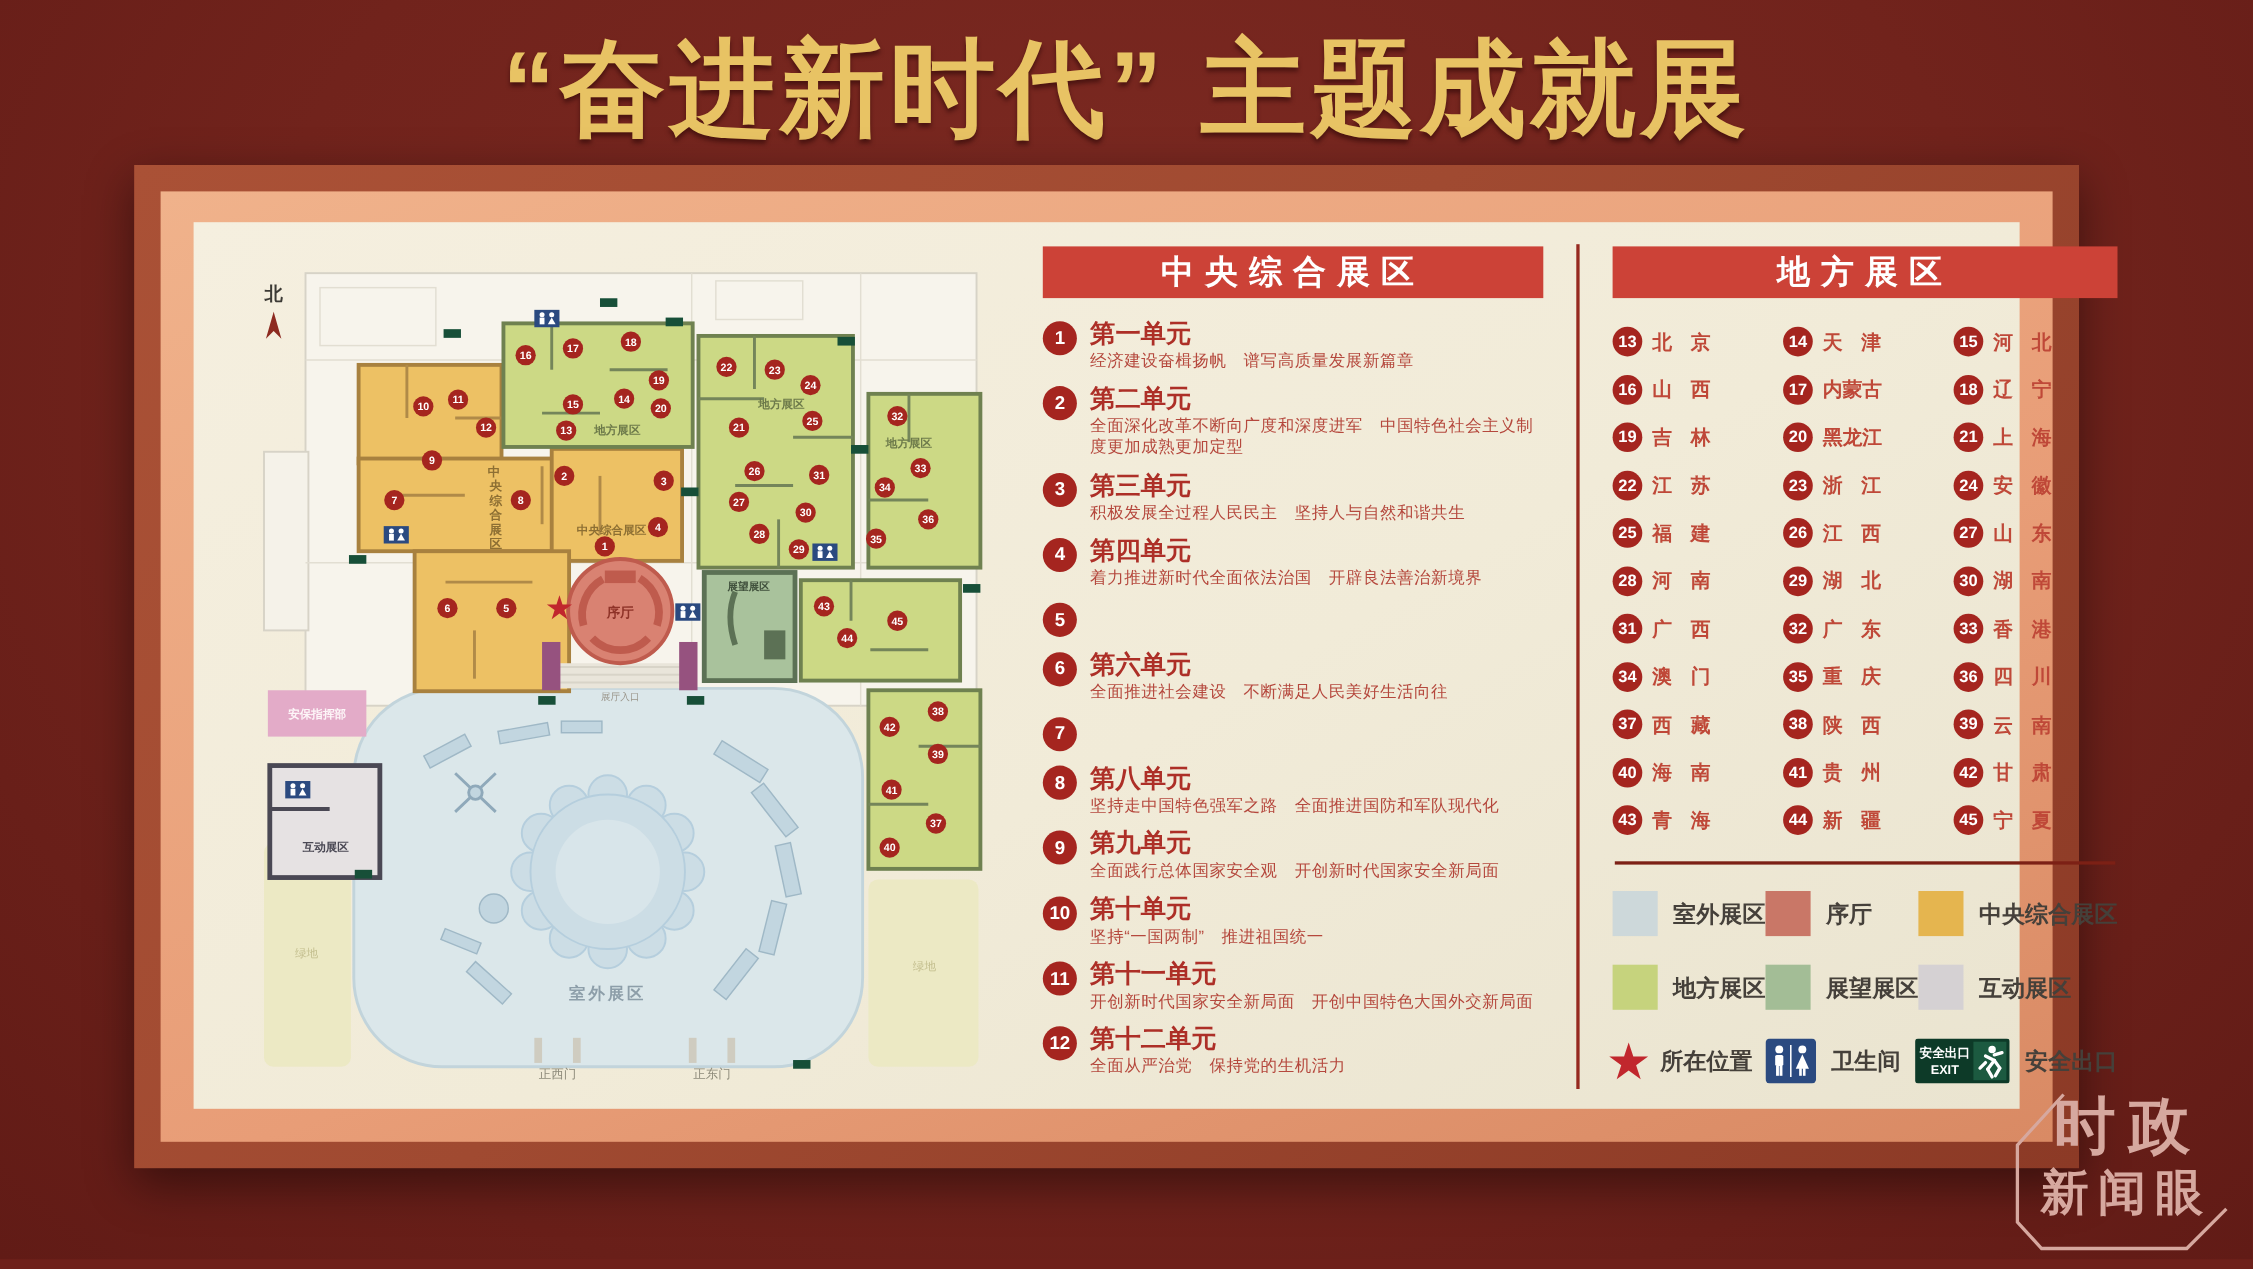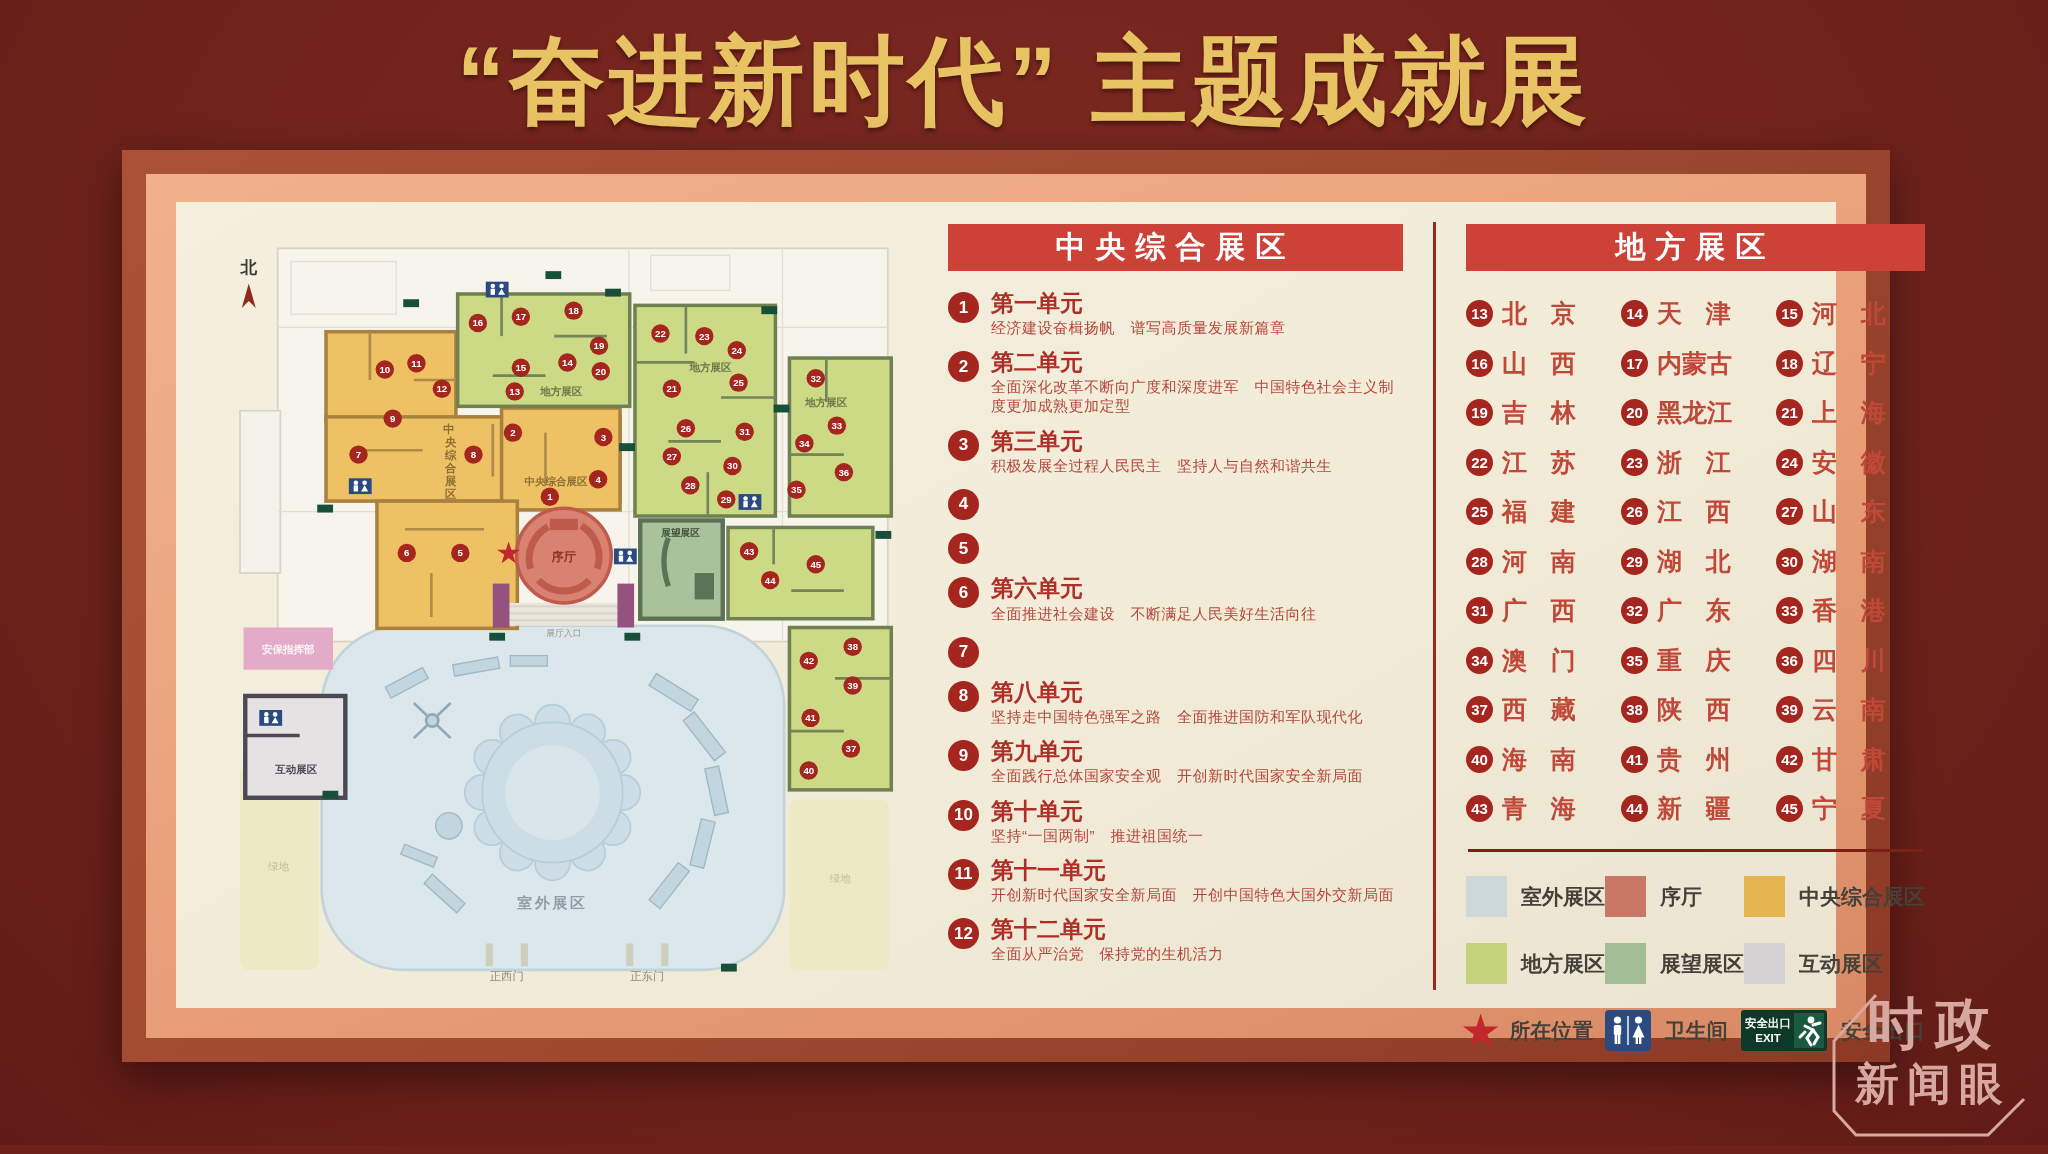--- a/index.html
+++ b/index.html
@@ -36,21 +36,21 @@
         flex:none;margin-top:1px;}
   .unit-body{margin-left:12px;}
   .unit-title{font-size:23px;font-weight:bold;color:#ad2f27;line-height:1.05;}
   .unit-desc{font-size:15px;color:#b5483d;margin-top:4px;letter-spacing:.5px;}
   
   .prov-grid{margin-top:26px;display:grid;grid-template-columns:1fr 1fr 1fr;
         row-gap:16.5px;column-gap:6px;}
   .prov{display:flex;align-items:center;}
   .prov-badge{width:27px;height:27px;border-radius:50%;background:#a5251f;color:#fff;
         font-size:15px;font-weight:bold;display:flex;align-items:center;justify-content:center;flex:none;}
-  .prov-name{margin-left:9px;font-size:25px;font-weight:bold;color:#bf4838;white-space:nowrap;}
+  .prov-name{margin-left:9px;font-size:18px;font-weight:bold;color:#bf4838;white-space:nowrap;}
   .prov-name.sp2{letter-spacing:0.95em;margin-right:-0.95em;}
   .legend-rule{border:none;border-top:3px solid #7c2015;margin:24px 2px 4px 2px;}
   .legend{margin-top:20px;display:grid;grid-template-columns:1.12fr 1.1fr 1.3fr;row-gap:26px;}
   .lg-item{display:flex;align-items:center;}
   .lg-sw{width:41px;height:41px;flex:none;}
   .lg-label{margin-left:14px;font-size:21px;font-weight:bold;color:#45403a;white-space:nowrap;}
   .lg-star{font-size:46px;color:#c1272d;line-height:40px;margin-left:-6px;}
   .lg-label.tight{margin-left:8px;}
   
   .logo{position:absolute;right:6px;bottom:2px;width:226px;height:164px;color:#d6a89f;}
@@ -418,20 +418,24 @@
   <div class="unit">
     <div class="unit-badge">3</div>
     <div class="unit-body">
       <div class="unit-title">第三单元</div>
       <div class="unit-desc">积极发展全过程人民民主　坚持人与自然和谐共生</div>
     </div>
   </div>
 
   <div class="unit">
     <div class="unit-badge">4</div>
+    <div class="unit-body">
+      <div class="unit-title">第四单元</div>
+      <div class="unit-desc">着力推进新时代全面依法治国　开辟良法善治新境界</div>
+    </div>
   </div>
 
   <div class="unit">
     <div class="unit-badge">5</div>
   </div>
 
   <div class="unit">
     <div class="unit-badge">6</div>
     <div class="unit-body">
       <div class="unit-title">第六单元</div>

